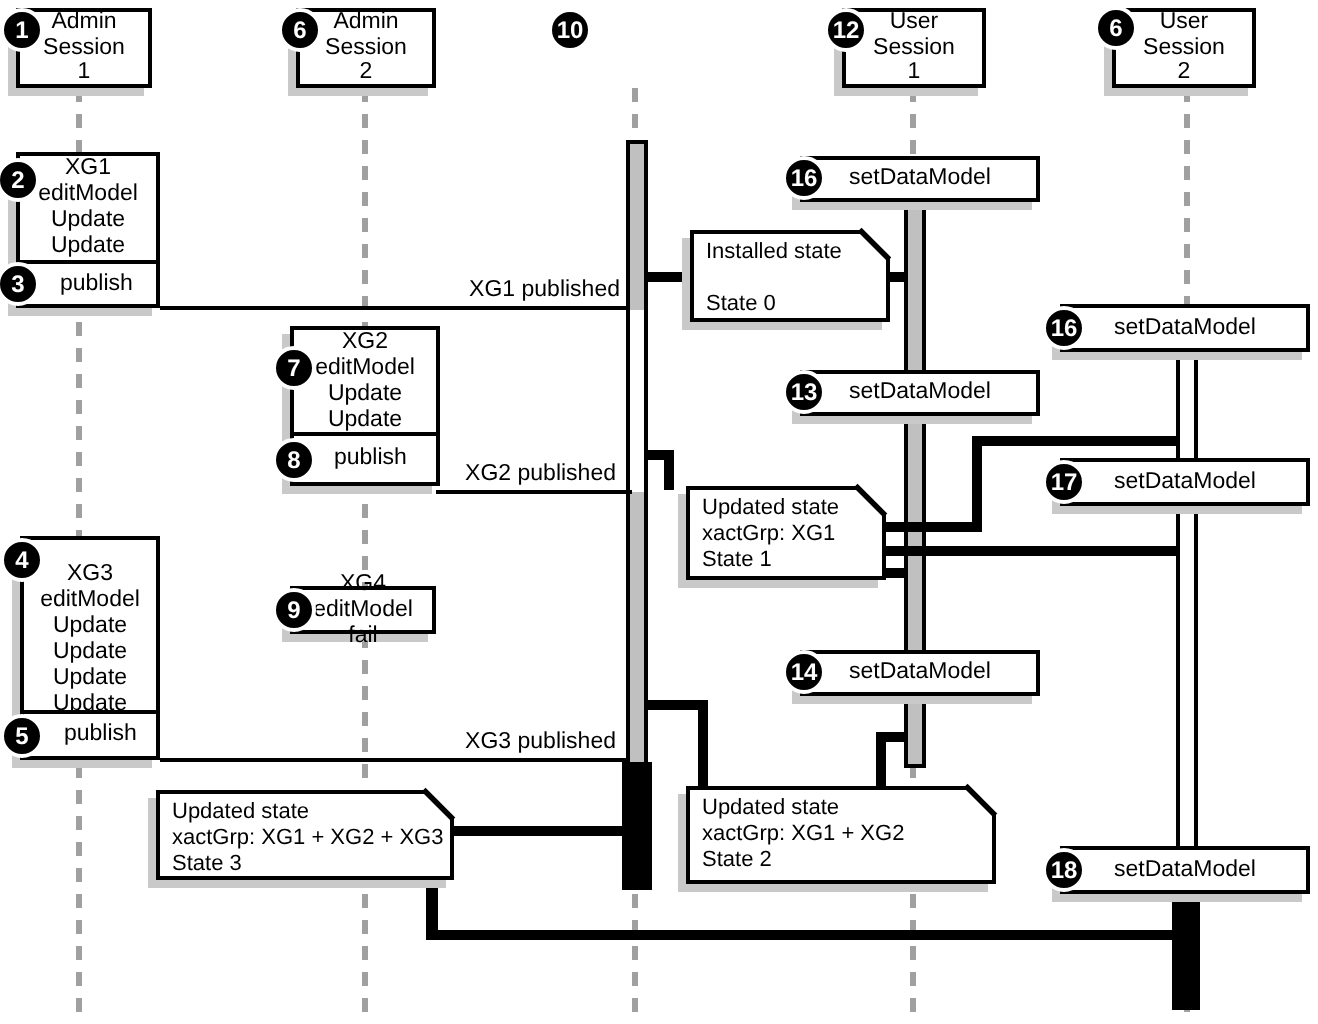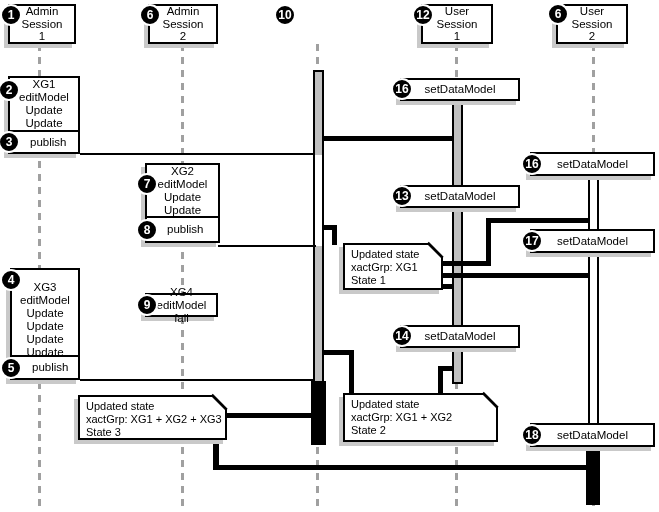--- a/index.html
+++ b/index.html
@@ -69,21 +69,32 @@
   <div class="conn" style="left:349px;top:350px;width:5px;height:45px"></div>
   <div class="conn" style="left:438px;top:366px;width:16px;height:5px"></div>
   <div class="conn" style="left:438px;top:366px;width:5px;height:29px"></div>
   <div class="conn" style="left:225px;top:413px;width:90px;height:5px"></div>
   <div class="conn" style="left:213px;top:438px;width:6px;height:32px"></div>
   <div class="conn" style="left:213px;top:465px;width:377px;height:5px"></div>
 
   <div class="msg" style="left:80px;top:153px;width:234px"></div>
   <div class="msg" style="left:218px;top:245px;width:98px"></div>
   <div class="msg" style="left:80px;top:379px;width:234px"></div>
-
+  <div class="msg-label" style="left:200px;top:139px;width:110px">XG1 published</div>
+  <div class="msg-label" style="left:200px;top:231px;width:108px">XG2 published</div>
+  <div class="msg-label" style="left:200px;top:365px;width:108px">XG3 published</div>
+
+  <div class="note" style="left:345px;top:115px;width:100px;height:46px">
+    <div class="note-outer"></div>
+    <div class="note-inner"></div>
+    <div class="note-fold"></div>
+    <div class="note-text">Installed state
+
+State 0</div>
+  </div>
   <div class="note" style="left:343px;top:243px;width:100px;height:47px">
     <div class="note-outer"></div>
     <div class="note-inner"></div>
     <div class="note-fold"></div>
     <div class="note-text">Updated state
 xactGrp: XG1
 State 1</div>
   </div>
   <div class="note" style="left:343px;top:393px;width:155px;height:49px">
     <div class="note-outer"></div>

